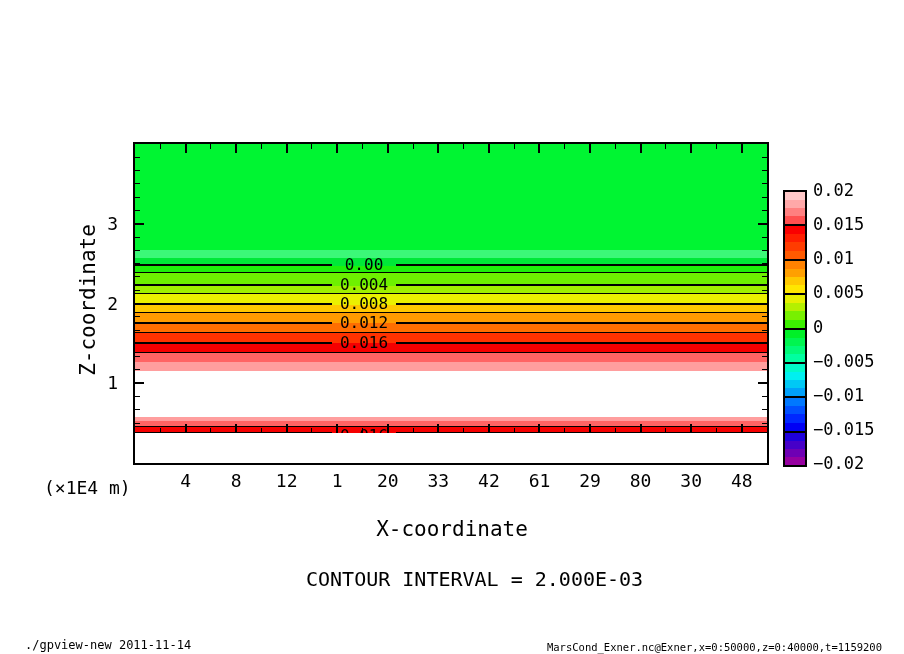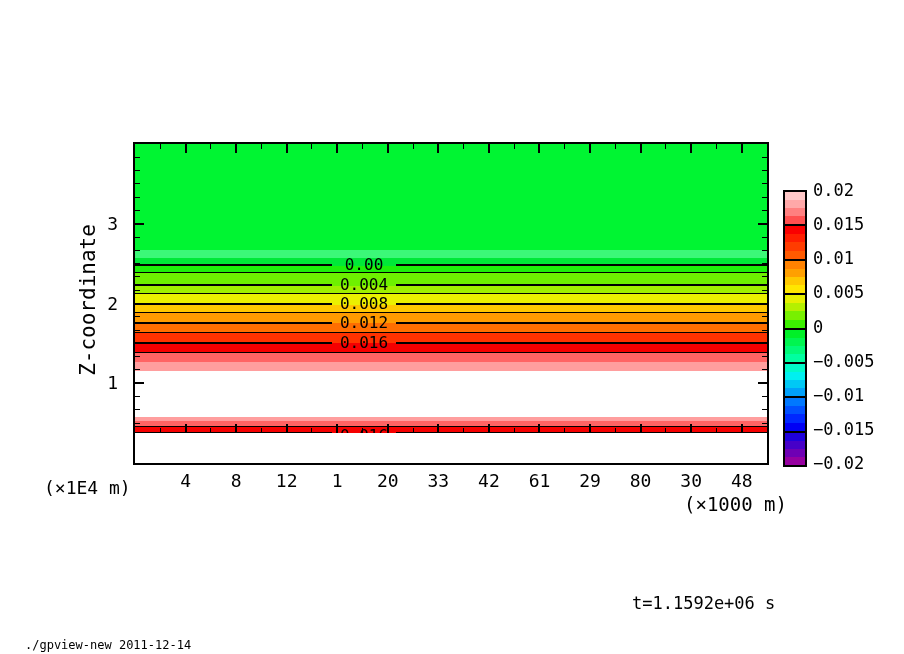--- a/index.html
+++ b/index.html
@@ -213,21 +213,21 @@
       <div style="position: absolute; left: 202.24px; top: 0px; transform: translateX(-50%);">1</div>
       <div style="position: absolute; left: 252.8px; top: 0px; transform: translateX(-50%);">20</div>
       <div style="position: absolute; left: 303.36px; top: 0px; transform: translateX(-50%);">33</div>
       <div style="position: absolute; left: 353.92px; top: 0px; transform: translateX(-50%);">42</div>
       <div style="position: absolute; left: 404.48px; top: 0px; transform: translateX(-50%);">61</div>
       <div style="position: absolute; left: 455.04px; top: 0px; transform: translateX(-50%);">29</div>
       <div style="position: absolute; left: 505.6px; top: 0px; transform: translateX(-50%);">80</div>
       <div style="position: absolute; left: 556.16px; top: 0px; transform: translateX(-50%);">30</div>
       <div style="position: absolute; left: 606.72px; top: 0px; transform: translateX(-50%);">48</div>
     </div>
-  <div class="xunit">(×1000 m)</div>
+  <div class="xlab">X-coordinate</div>
 
   <div class="cbar">
       <div style="flex: 1 1 0%; background: linear-gradient(rgb(255, 200, 200) 0px, rgb(255, 200, 200) 25%, rgb(255, 168, 168) 25%, rgb(255, 168, 168) 50%, rgb(255, 128, 128) 50%, rgb(255, 128, 128) 75%, rgb(255, 80, 80) 75%, rgb(255, 80, 80) 100%);"></div>
       <div style="flex: 1 1 0%; background: linear-gradient(rgb(250, 0, 0) 0px, rgb(250, 0, 0) 25%, rgb(255, 30, 0) 25%, rgb(255, 30, 0) 50%, rgb(255, 60, 0) 50%, rgb(255, 60, 0) 75%, rgb(255, 90, 0) 75%, rgb(255, 90, 0) 100%); border-top: 2px solid rgb(0, 0, 0);"></div>
       <div style="flex: 1 1 0%; background: linear-gradient(rgb(255, 130, 0) 0px, rgb(255, 130, 0) 25%, rgb(255, 160, 0) 25%, rgb(255, 160, 0) 50%, rgb(255, 200, 0) 50%, rgb(255, 200, 0) 75%, rgb(255, 230, 0) 75%, rgb(255, 230, 0) 100%); border-top: 2px solid rgb(0, 0, 0);"></div>
       <div style="flex: 1 1 0%; background: linear-gradient(rgb(230, 240, 0) 0px, rgb(230, 240, 0) 25%, rgb(180, 240, 0) 25%, rgb(180, 240, 0) 50%, rgb(120, 240, 0) 50%, rgb(120, 240, 0) 75%, rgb(60, 240, 0) 75%, rgb(60, 240, 0) 100%); border-top: 2px solid rgb(0, 0, 0);"></div>
       <div style="flex: 1 1 0%; background: linear-gradient(rgb(0, 240, 40) 0px, rgb(0, 240, 40) 25%, rgb(0, 245, 80) 25%, rgb(0, 245, 80) 50%, rgb(0, 250, 120) 50%, rgb(0, 250, 120) 75%, rgb(0, 255, 160) 75%, rgb(0, 255, 160) 100%); border-top: 2px solid rgb(0, 0, 0);"></div>
       <div style="flex: 1 1 0%; background: linear-gradient(rgb(0, 250, 200) 0px, rgb(0, 250, 200) 25%, rgb(0, 240, 240) 25%, rgb(0, 240, 240) 50%, rgb(0, 200, 245) 50%, rgb(0, 200, 245) 75%, rgb(0, 160, 250) 75%, rgb(0, 160, 250) 100%); border-top: 2px solid rgb(0, 0, 0);"></div>
       <div style="flex: 1 1 0%; background: linear-gradient(rgb(0, 120, 255) 0px, rgb(0, 120, 255) 25%, rgb(0, 80, 255) 25%, rgb(0, 80, 255) 50%, rgb(0, 40, 255) 50%, rgb(0, 40, 255) 75%, rgb(0, 0, 245) 75%, rgb(0, 0, 245) 100%); border-top: 2px solid rgb(0, 0, 0);"></div>
       <div style="flex: 1 1 0%; background: linear-gradient(rgb(30, 0, 220) 0px, rgb(30, 0, 220) 25%, rgb(70, 0, 200) 25%, rgb(70, 0, 200) 50%, rgb(110, 0, 180) 50%, rgb(110, 0, 180) 75%, rgb(150, 0, 160) 75%, rgb(150, 0, 160) 100%); border-top: 2px solid rgb(0, 0, 0);"></div>
@@ -237,16 +237,17 @@
       <div style="position: absolute; left: 0px; top: 24.125px;">0.015</div>
       <div style="position: absolute; left: 0px; top: 58.25px;">0.01</div>
       <div style="position: absolute; left: 0px; top: 92.375px;">0.005</div>
       <div style="position: absolute; left: 0px; top: 126.5px;">0</div>
       <div style="position: absolute; left: 0px; top: 160.625px;">−0.005</div>
       <div style="position: absolute; left: 0px; top: 194.75px;">−0.01</div>
       <div style="position: absolute; left: 0px; top: 228.875px;">−0.015</div>
       <div style="position: absolute; left: 0px; top: 263px;">−0.02</div>
     </div>
 
-  <div class="tnote">t=1.1592e+06 s</div>
-
-  <div class="fleft">./gpview-new  2011-12-14</div>
+  <div class="cnote">CONTOUR INTERVAL = 2.000E-03</div>
+
+  <div class="fleft">./gpview-new  2011-11-14</div>
+  <div class="fright">MarsCond_Exner.nc@Exner,x=0:50000,z=0:40000,t=1159200</div>
 </div>
 
 </body></html>

